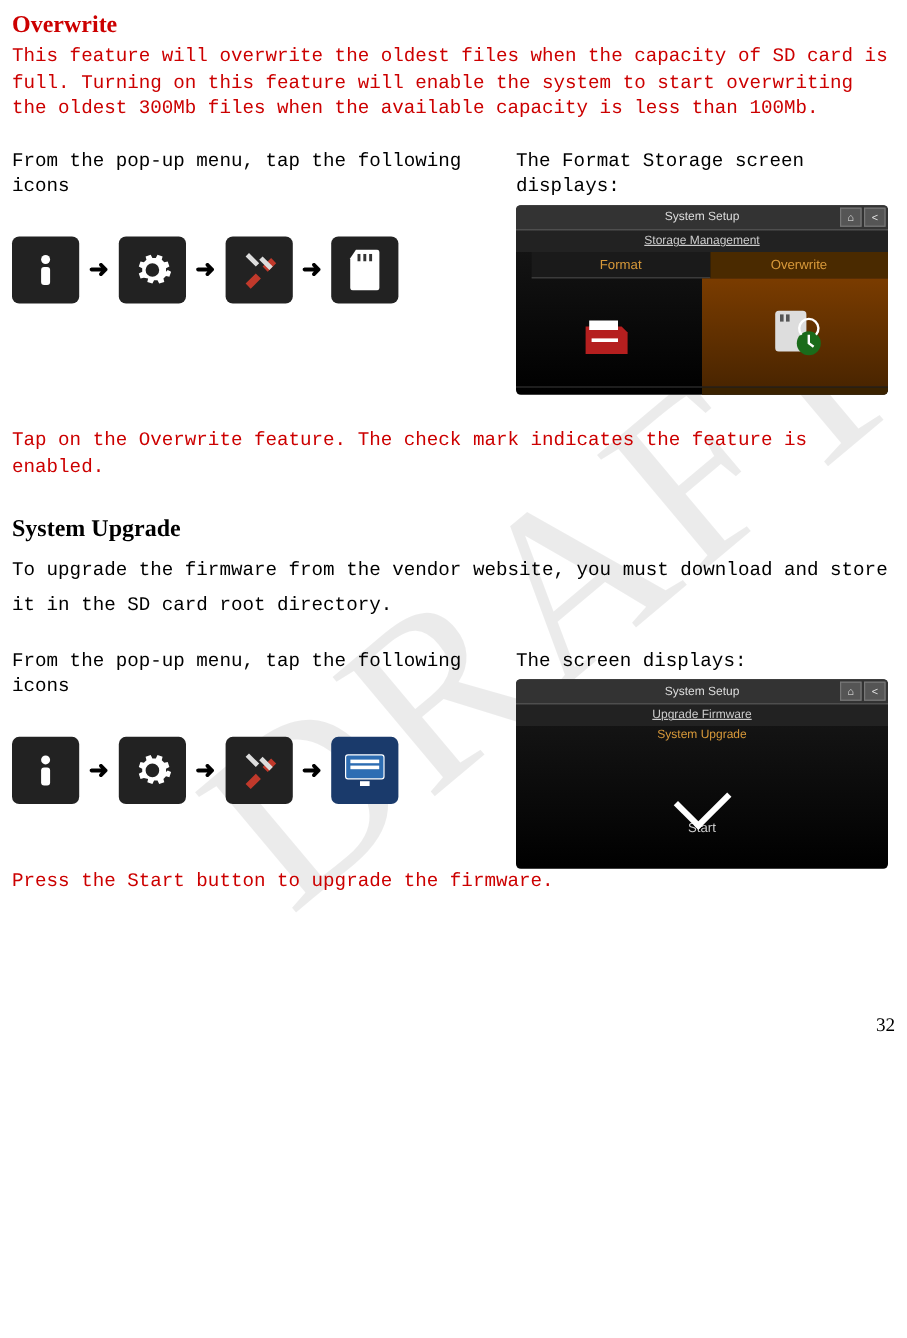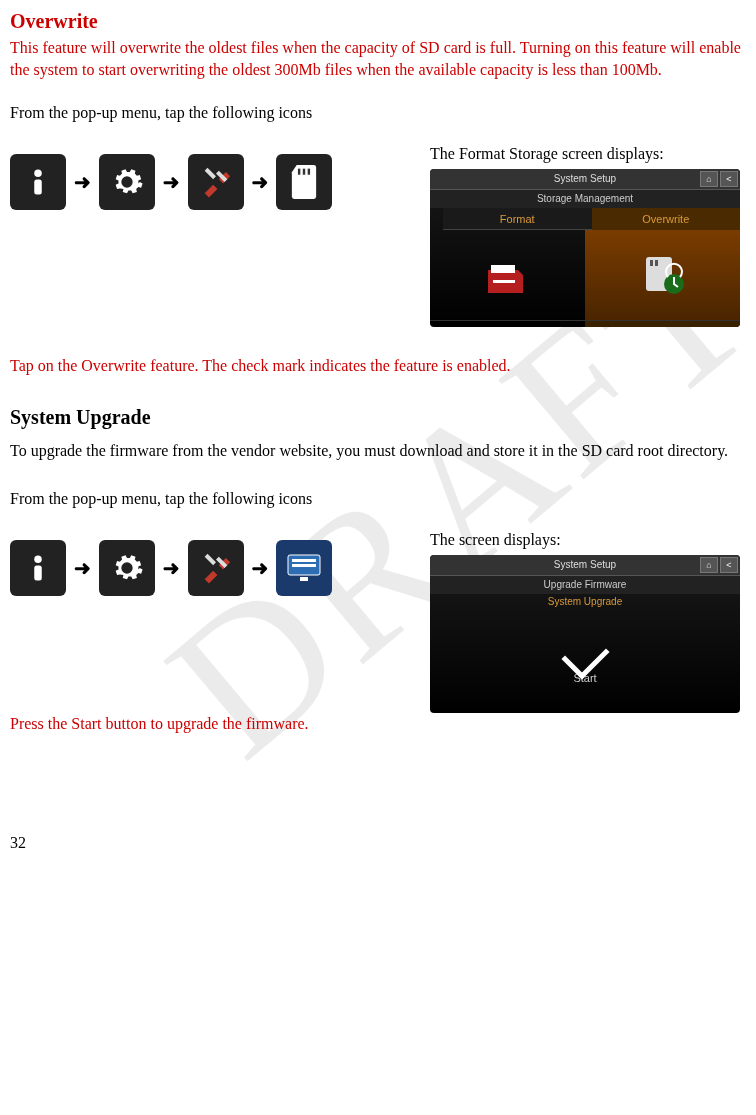--- a/index.html
+++ b/index.html
@@ -32,28 +32,28 @@
     font-size: 20px;
     font-weight: bold;
     margin: 0 0 4px 0;
   }
   h2.black {
     color: #000;
     font-size: 20px;
     font-weight: bold;
     margin: 30px 0 8px 0;
   }
-  p { margin: 0 0 4px 0; line-height: 1.35; }
+  p { margin: 0 0 4px 0; line-height: 1.35; font-family: Liberation Mono, monospace; }
   .spacer { height: 18px; }
   .two-col {
     display: flex;
     align-items: flex-start;
   }
   .left-col { width: 420px; }
-  .right-col { flex: 1; margin-top: 41px; }
+  .right-col { flex: 1; }
   .icon-row {
     display: flex;
     align-items: center;
     gap: 8px;
     margin-top: 30px;
   }
   .step-icon {
     width: 56px;
     height: 56px;
     background: #222;
@@ -105,20 +105,21 @@
     display:flex;align-items:center;justify-content:center;
     color:#eee;
   }
   .ss-subbar {
     height: 18px;
     background: #222;
     text-align: center;
     font-size: 10px;
     line-height: 18px;
     color: #ccc;
+    text-decoration: underline;
   }
   .ss-tabs {
     display: flex;
     height: 22px;
     padding-left: 13px;
   }
   .ss-tab {
     flex:1;
     text-align:center;
     font-size:11px;
@@ -164,21 +165,21 @@
   }
   .upgrade-body {
     height: 112px;
     display:flex;
     flex-direction:column;
     align-items:center;
     justify-content:center;
     gap:4px;
   }
   .page-num {
-    text-align:left;
+    text-align:right;
     margin-top: 100px;
     font-size:16px;
   }
   svg { display:block; }
 </style>
 </head>
 <body>
 
 <div class="watermark">DRAFT</div>
 

